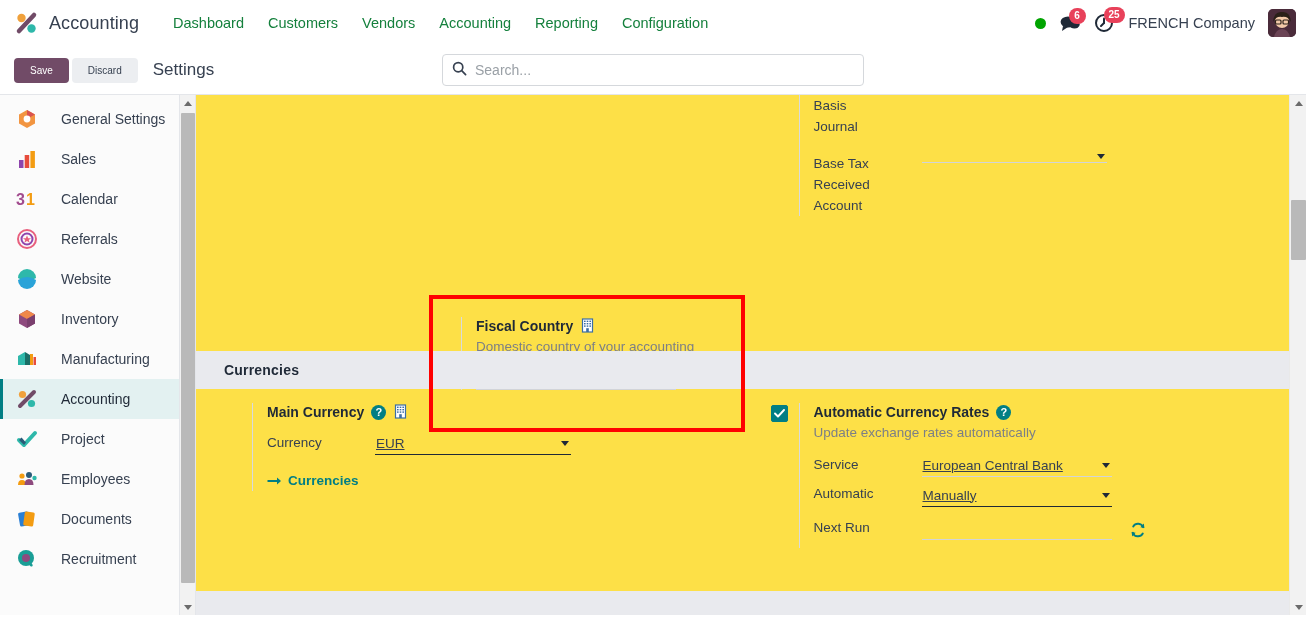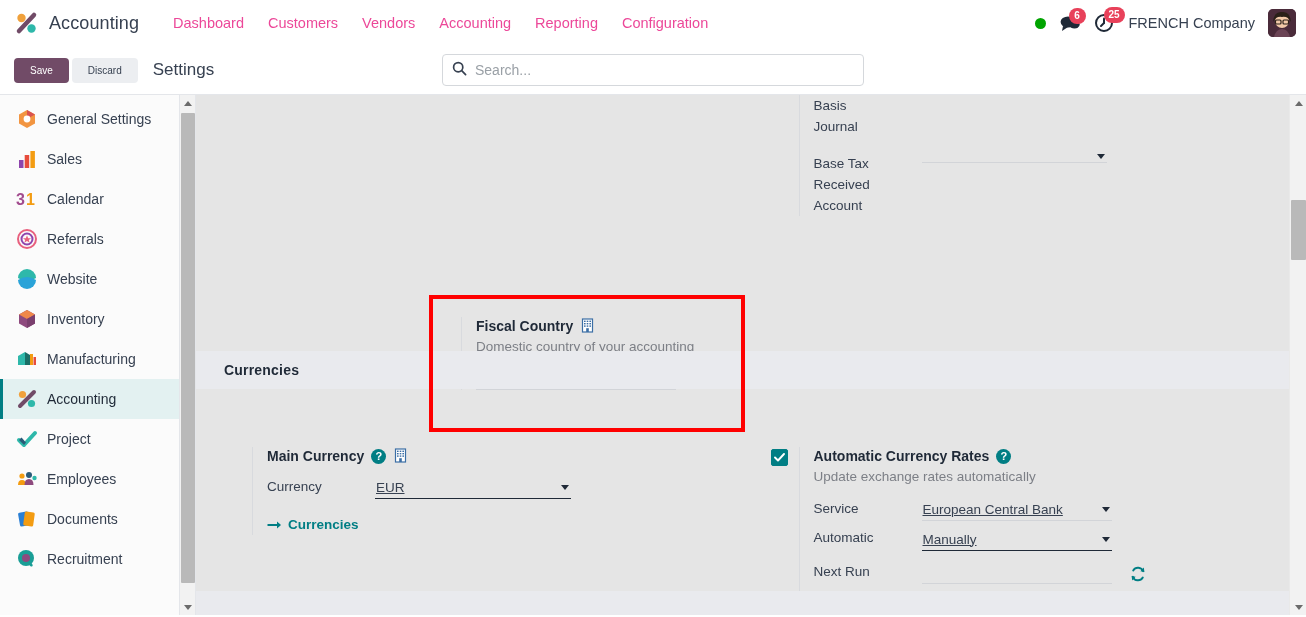--- a/index.html
+++ b/index.html
@@ -22,21 +22,21 @@
   }
   .brand {
     display: flex; align-items: center; gap: 9px;
     margin-right: 22px;
   }
   .brand-logo { width: 26px; height: 26px; display: block; }
   .brand-name { font-size: 18px; color: #374151; letter-spacing: .1px; }
 
   .nav-items { display: flex; align-items: center; gap: 0; }
   .nav-item {
-    font-size: 14.5px; color: #ec4899;
+    font-size: 14.5px; color: #15803d;
     padding: 6px 12px; cursor: pointer; white-space: nowrap;
   }
 
   .nav-right {
     position: absolute; right: 10px; top: 0; height: 46px;
     display: flex; align-items: center; gap: 13px;
   }
   .status-dot { width: 11px; height: 11px; border-radius: 50%; background: #00a400; }
   .icon-badge { position: relative; display: flex; align-items: center; }
   .badge {
@@ -96,21 +96,21 @@
   
   .sidebar {
     width: 196px; flex: 0 0 196px;
     background: #fbfbfb;
     border-right: 1px solid #e4e6ea;
     position: relative;
     overflow: hidden;
   }
   .sidebar-list { padding: 4px 0 0 0; }
   .sb-item {
-    display: flex; align-items: center; gap: 9px;
+    display: flex; align-items: center; gap: 23px;
     height: 40px; padding: 0 10px 0 13px;
     font-size: 14px; color: #374151;
     cursor: pointer;
     border-left: 3px solid transparent;
     white-space: nowrap;
   }
   .sb-item.active {
     background: #e3f1f1;
     border-left: 3px solid #017e84;
     color: #1f2937;
@@ -132,42 +132,41 @@
   .tri-up { border-left: 4px solid transparent; border-right: 4px solid transparent; border-bottom: 5px solid #6b6b6b; }
   .tri-down { border-left: 4px solid transparent; border-right: 4px solid transparent; border-top: 5px solid #6b6b6b; }
   .sb-thumb {
     position: absolute; left: 1px; width: 14px;
     top: 18px; height: 470px;
     background: #b9b9b9; border-radius: 1px;
   }
 
   
   .main {
-    flex: 1; position: relative; overflow: hidden; background: #e5e5e5;
+    flex: 1; position: relative; overflow: hidden; background: #fde047;
   }
   .content {
     position: absolute; inset: 0 17px 0 0;
     overflow: hidden;
   }
 
   .section-header {
     background: #e9eaee;
     padding: 11px 0 11px 28px;
     font-size: 14px; font-weight: bold; color: #1f2937;
     letter-spacing: .2px;
   }
 
   .row { display: flex; }
   .col { width: 50%; padding: 0; position: relative; }
 
   
   .setting {
     display: flex; gap: 10px;
     padding: 14px 20px 14px 28px;
-    margin-top: 44px;
   }
   .setting-check {
     flex: 0 0 18px; padding-top: 2px;
   }
   .cbx {
     width: 17px; height: 17px; border-radius: 2px;
     background: #017e84; border: 1px solid #017e84;
     display: flex; align-items: center; justify-content: center;
     cursor: pointer;
   }

